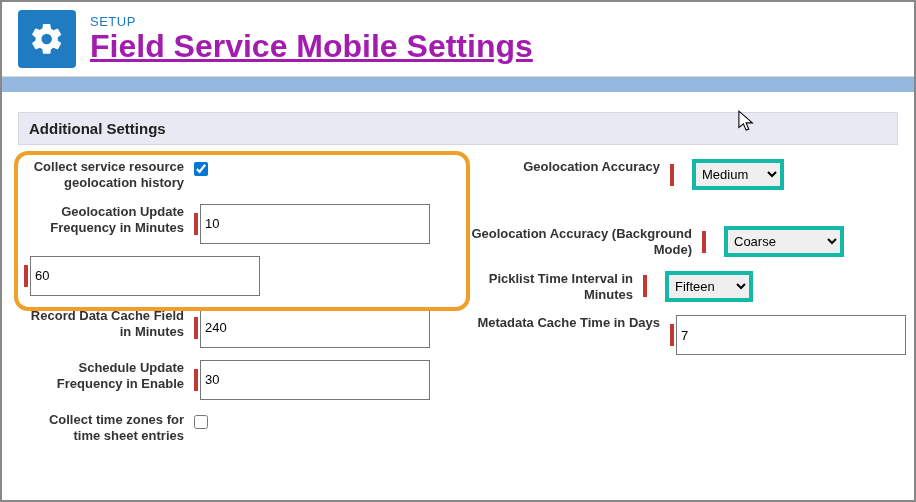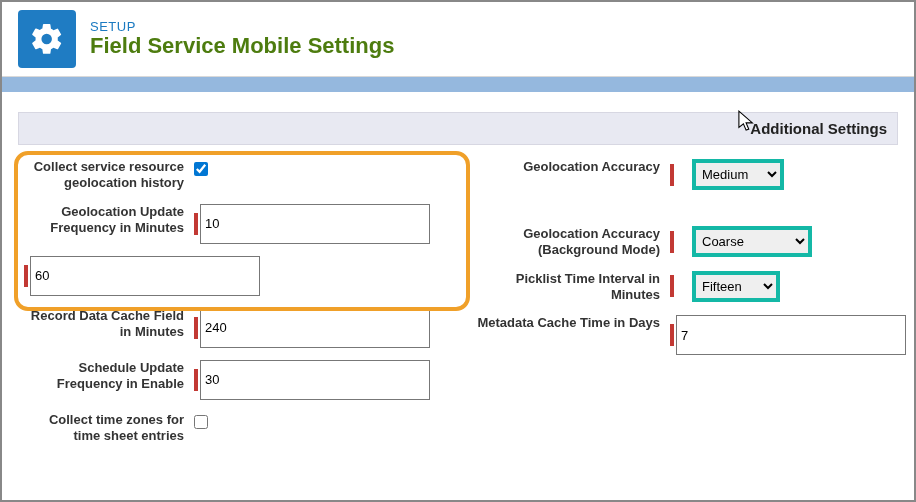--- a/index.html
+++ b/index.html
@@ -3,26 +3,26 @@
 <meta charset="utf-8">
 <style>
   * { box-sizing: border-box; margin: 0; padding: 0; }
   html, body { width: 916px; height: 502px; font-family: Arial, Helvetica, sans-serif; background: #fff; overflow: hidden; }
   .outer { border: 2px solid #888; width: 916px; height: 502px; position: relative; background: #fff; }
 
   .header-area { display: flex; align-items: center; padding: 8px 10px 8px 16px; background: #fff; }
   .gear-box { width: 58px; height: 58px; background: #1f7cc3; border-radius: 4px; display: flex; align-items: center; justify-content: center; margin-right: 14px; }
   .gear-box svg { width: 36px; height: 36px; fill: #fff; }
   .hdr-text .eyebrow { font-size: 13px; color: #1b7ac1; letter-spacing: .5px; }
-  .hdr-text .title { font-size: 22px; font-weight: 700; color: #4d7c0f; margin-top: -1px; }
+  .hdr-text .title { font-size: 32px; font-weight: 700; color: #a21caf; margin-top: -1px; text-decoration: underline; }
 
   .ribbon { height: 16px; background: #95b8de; border-top: 1px solid #d9d9d9; }
 
   .body-pad { padding: 20px 16px 0 16px; }
-  .section-hdr { background: #e8e9f2; border: 1px solid #d7d7e2; border-bottom: 1px solid #d7d7e2; padding: 7px 10px; font-weight: 700; font-size: 15px; color: #222; text-align: right; }
+  .section-hdr { background: #e8e9f2; border: 1px solid #d7d7e2; border-bottom: 1px solid #d7d7e2; padding: 7px 10px; font-weight: 700; font-size: 15px; color: #222; }
 
   .grid { display: grid; grid-template-columns: 1fr 1fr; gap: 0 40px; margin-top: 14px; padding: 0 6px; position: relative; }
 
   .row { display: flex; align-items: flex-start; margin-bottom: 12px; }
   .lbl { width: 170px; text-align: right; font-size: 13px; font-weight: 600; color: #333; line-height: 1.25; padding-right: 10px; }
   .ctl { flex: 1; display: flex; align-items: center; }
 
   .req-bar { width: 4px; height: 22px; background: #c23934; margin-right: 2px; flex-shrink: 0; }
 
   input.txt { height: 40px; border: 1px solid #777; font-size: 13px; padding: 1px 4px; background: #fff; }
@@ -115,29 +115,29 @@
 
         <div class="row">
           <div class="lbl" style="width:200px">Geolocation Accuracy</div>
           <div class="ctl">
               <span class="req-bar"></span>
               <select style="width:92px"><option>Medium</option></select>
             </div>
         </div>
 
         <div class="row" style="margin-top:36px">
-          <div class="lbl" style="width:200px">Geolocation Accuracy (Background Mode)</div>
+          <div class="lbl" style="width:232px">Geolocation Accuracy (Background Mode)</div>
           <div class="ctl">
               <span class="req-bar"></span>
               <select style="width:120px"><option>Coarse</option></select>
             </div>
         </div>
 
         <div class="row">
-          <div class="lbl" style="width:200px">Picklist Time Interval in Minutes</div>
+          <div class="lbl" style="width:173px">Picklist Time Interval in Minutes</div>
           <div class="ctl">
               <span class="req-bar"></span>
               <select style="width:88px"><option>Fifteen</option></select>
             </div>
         </div>
 
         <div class="row">
           <div class="lbl" style="width:200px">Metadata Cache Time in Days</div>
           <div class="ctl">
               <span class="req-bar"></span>

